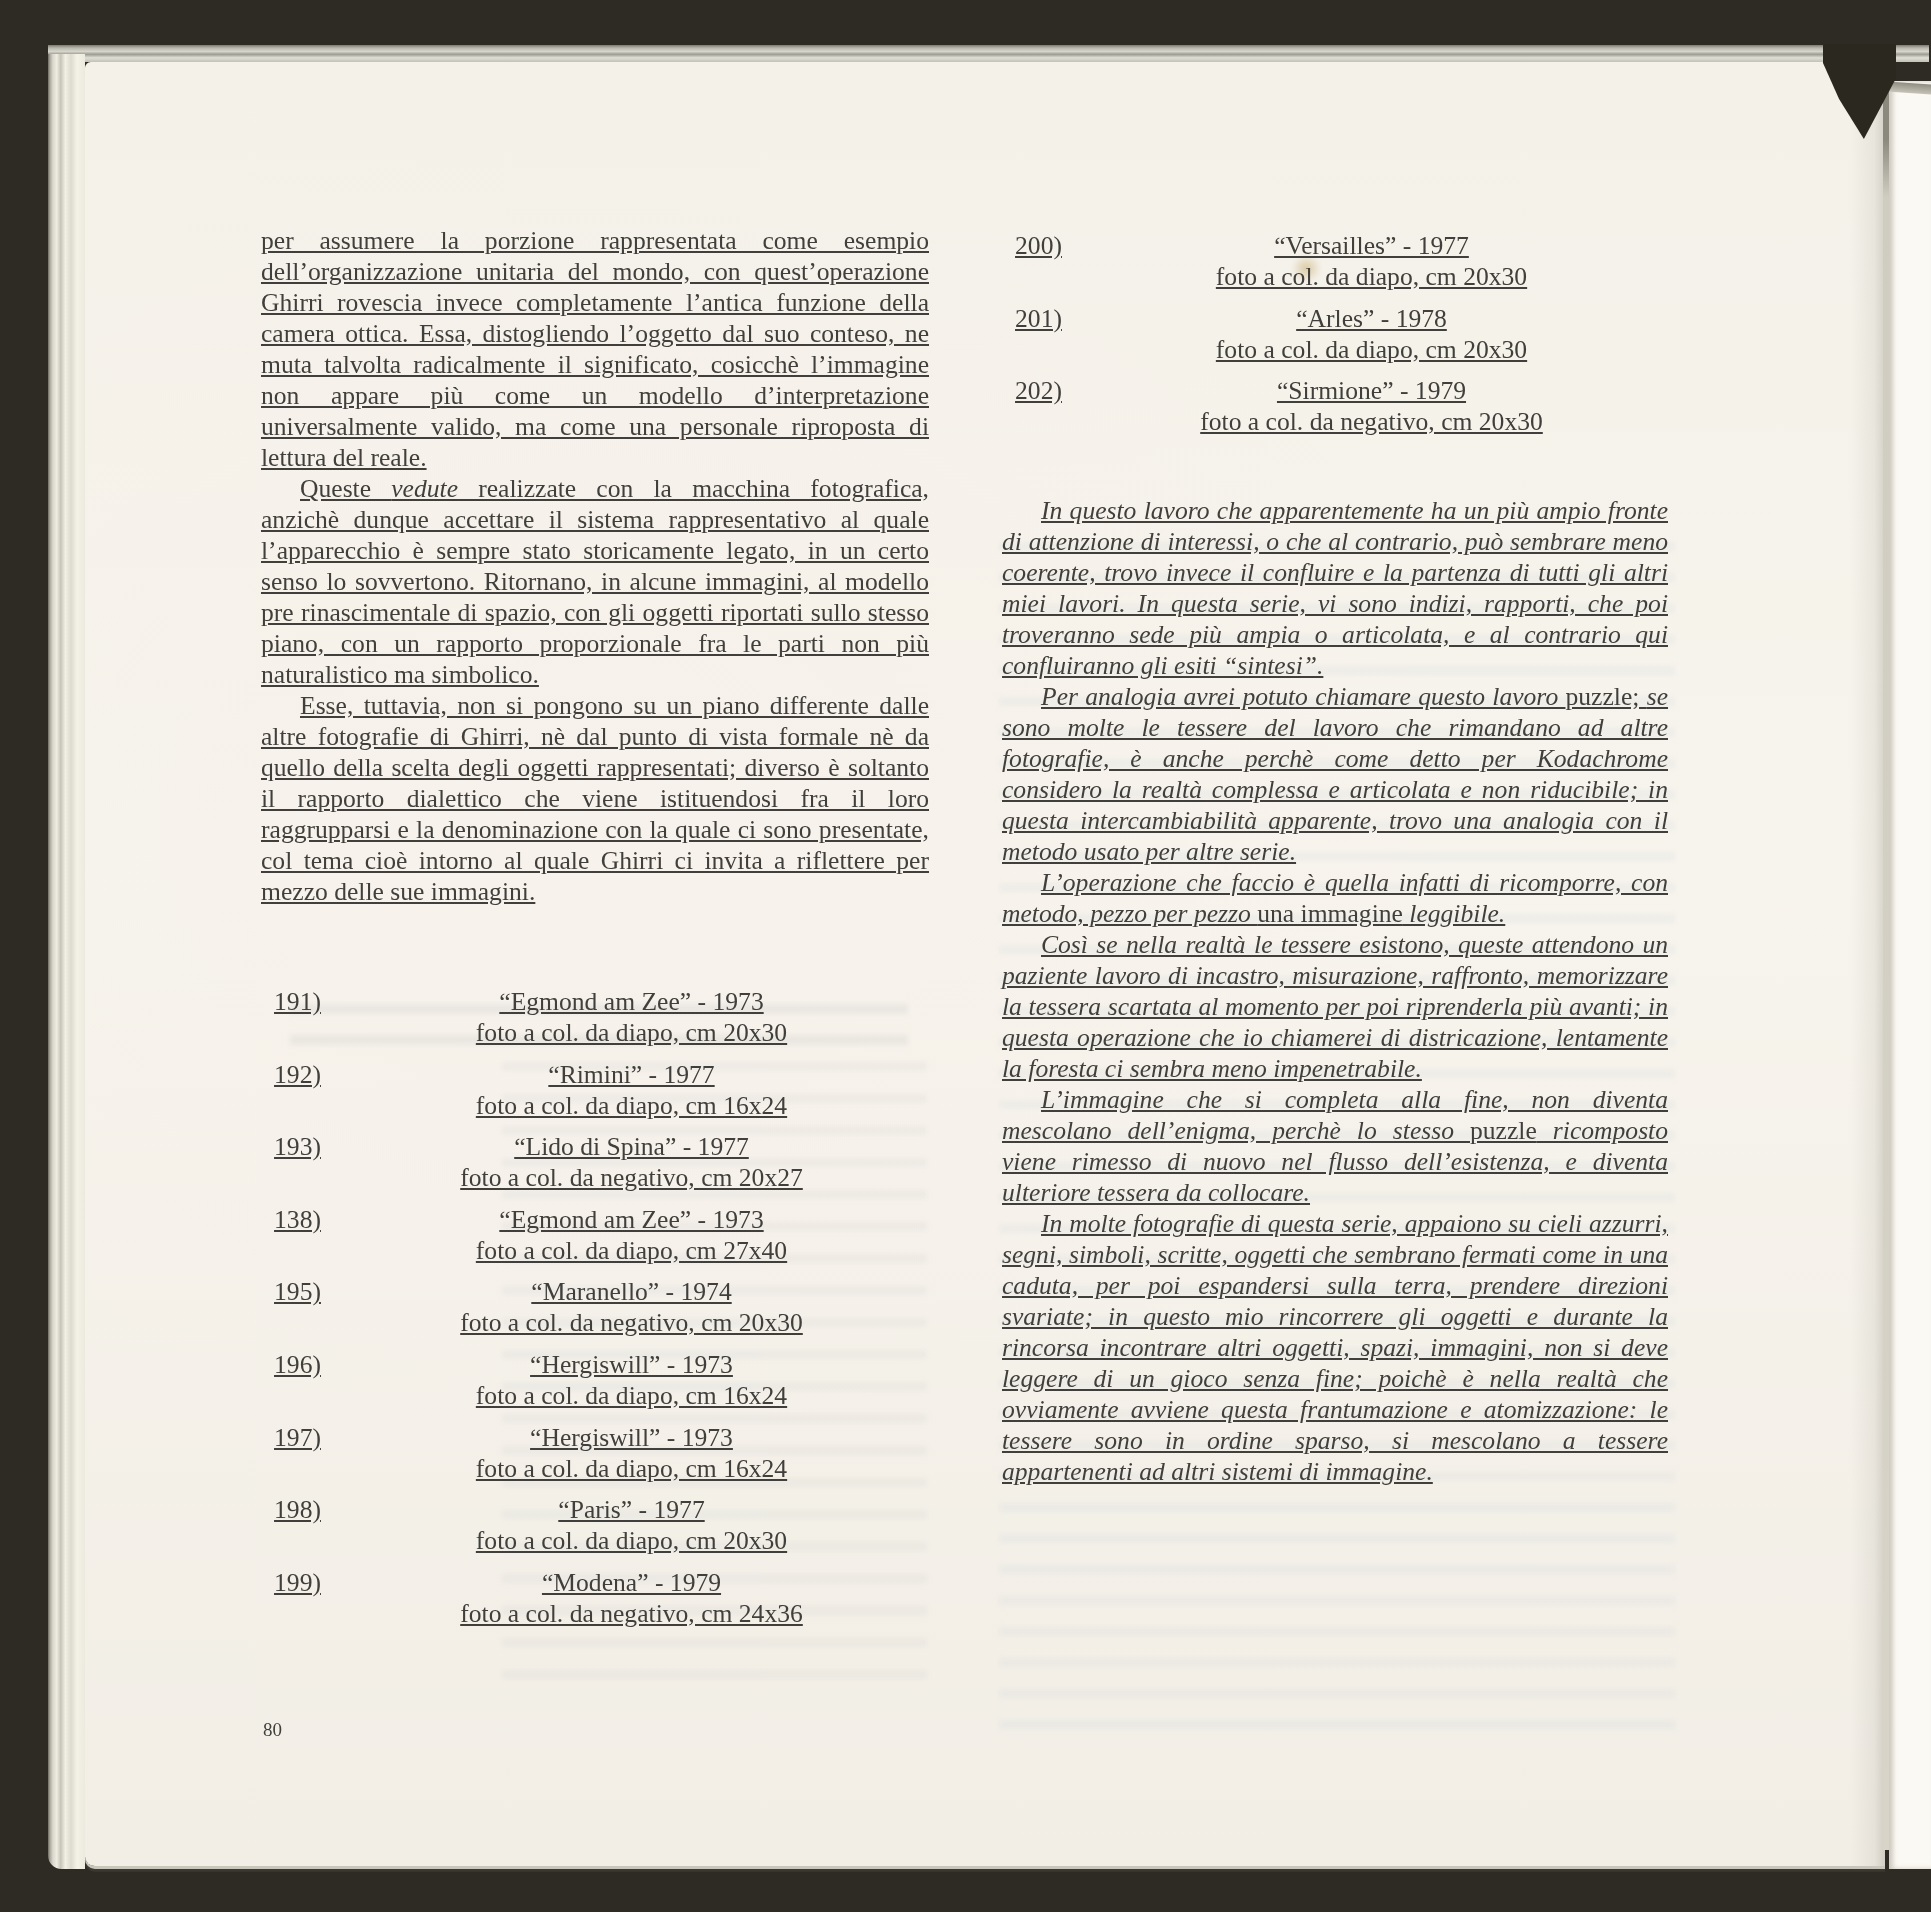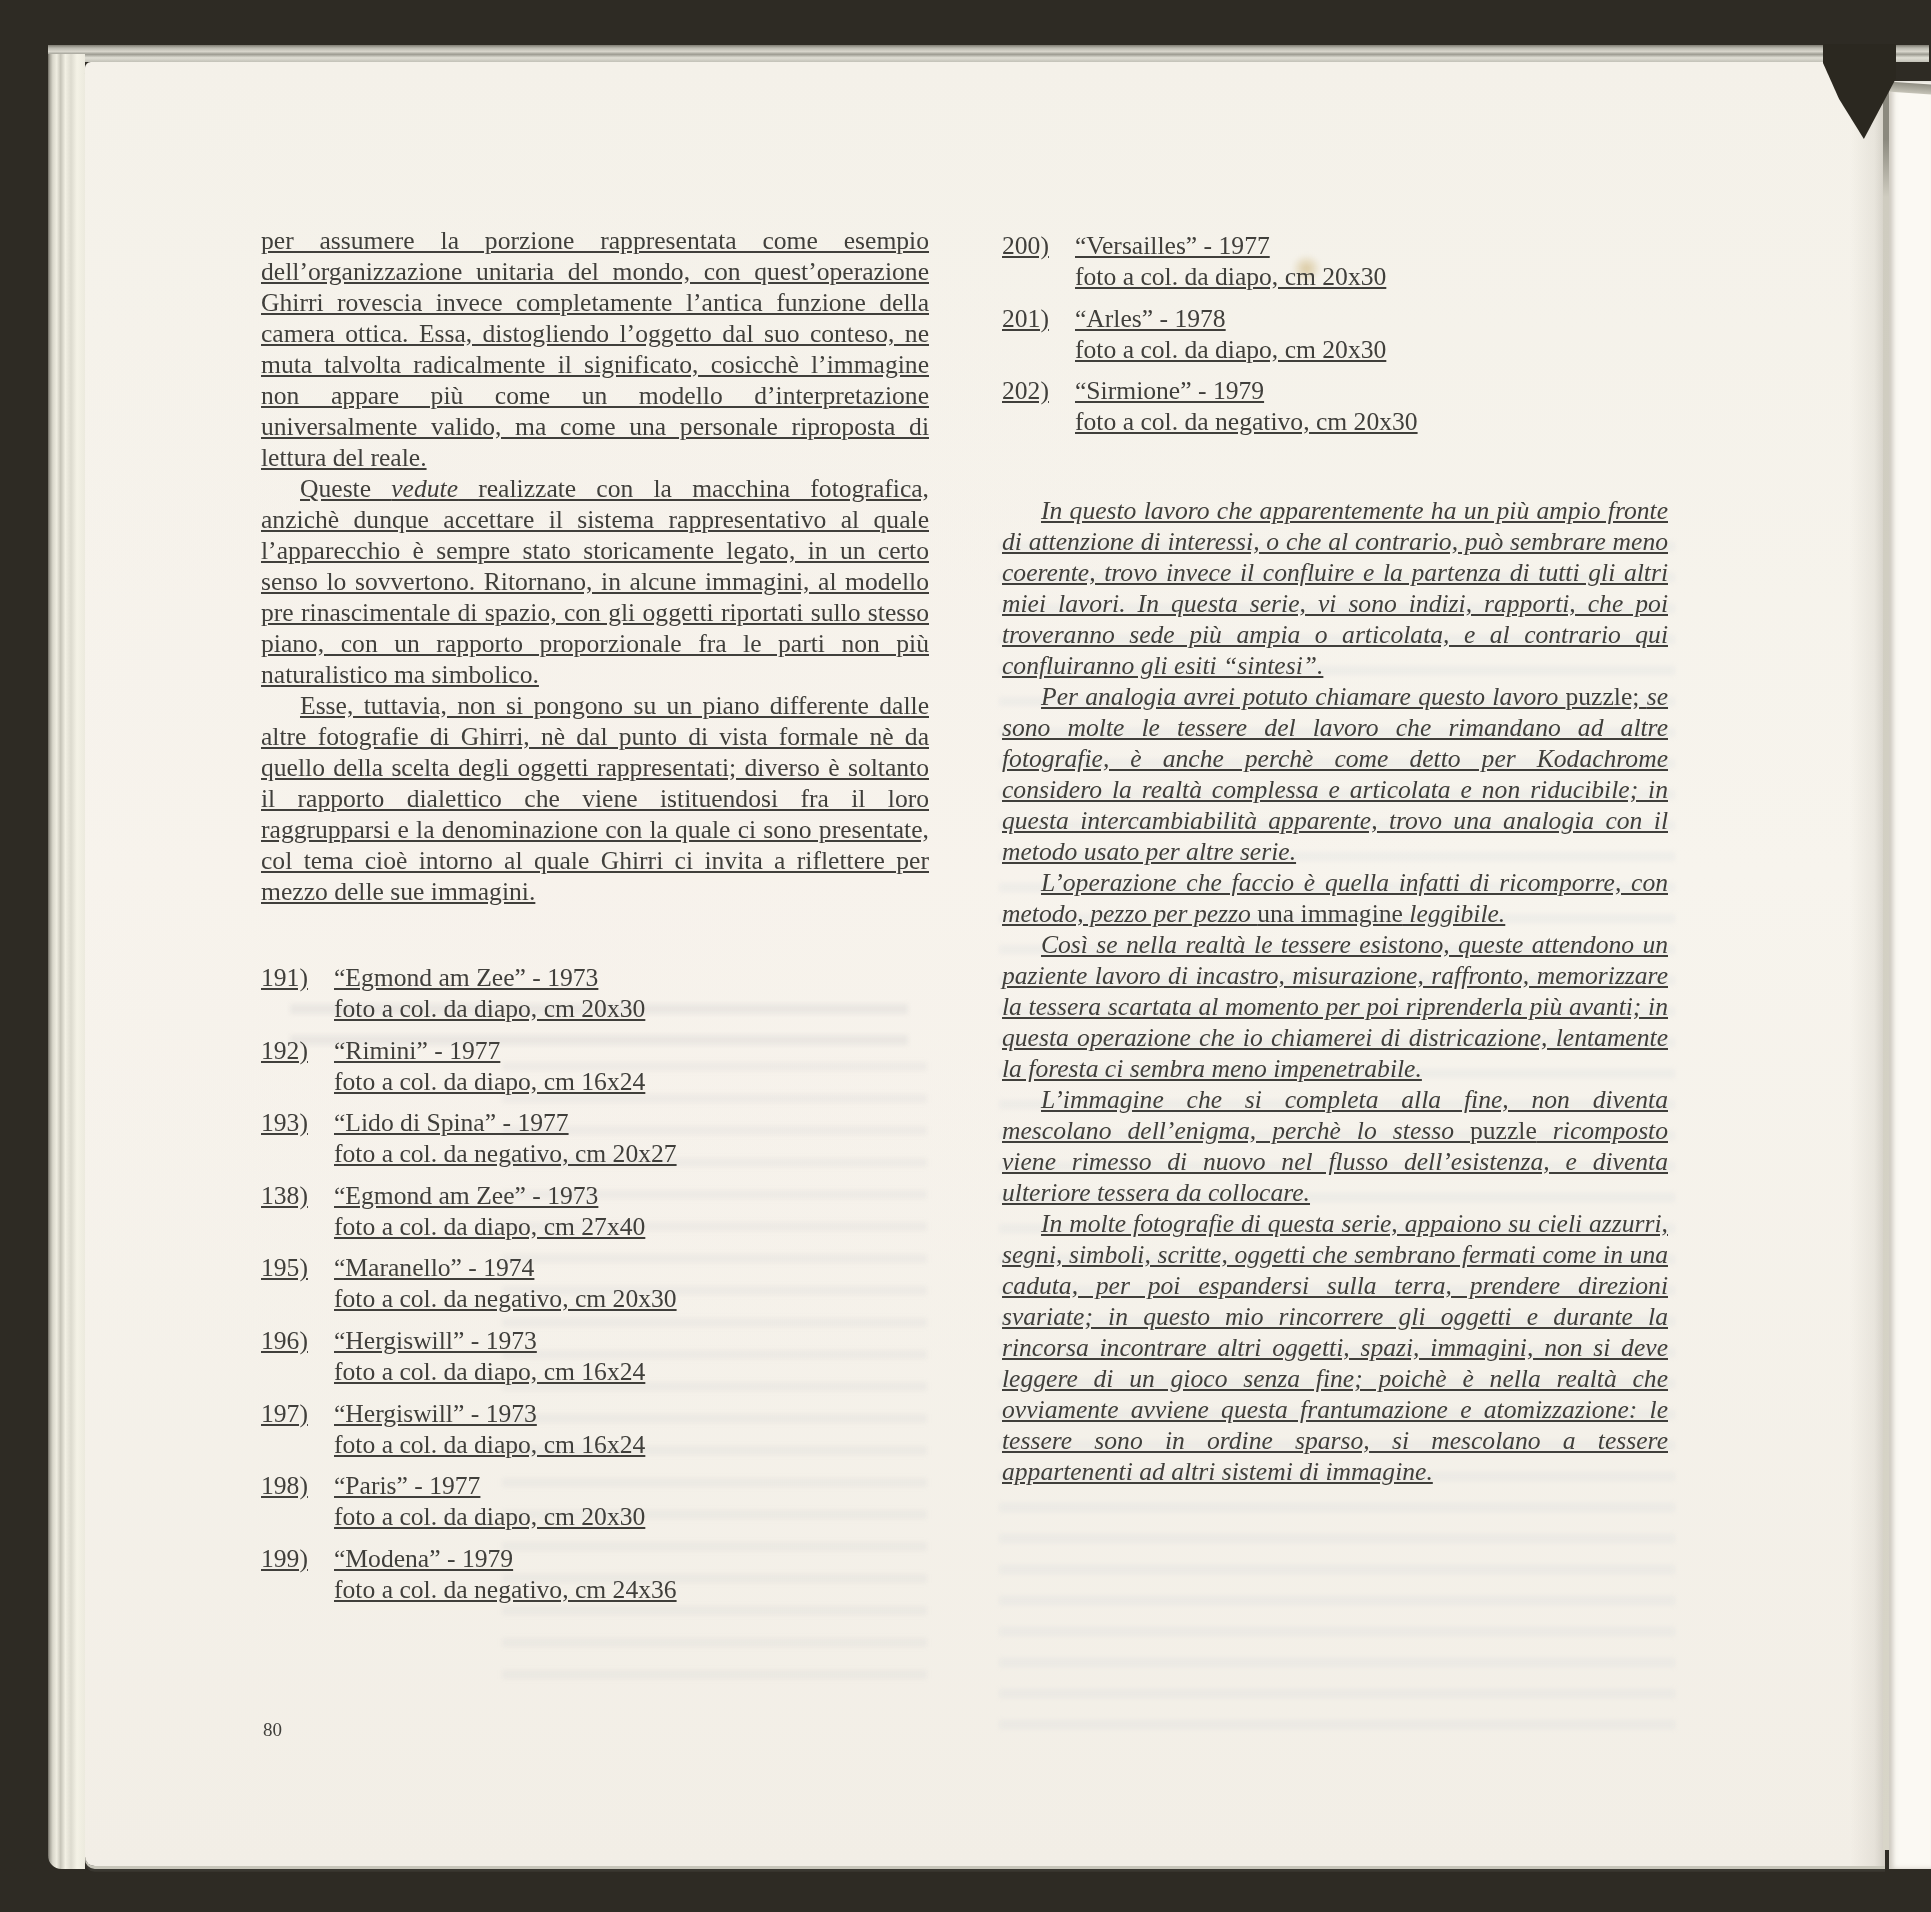--- a/index.html
+++ b/index.html
@@ -66,24 +66,24 @@
     background:repeating-linear-gradient(180deg,rgba(140,148,160,0.07) 0 8.7px,rgba(0,0,0,0) 8.7px 32px);}
   
   .col{position:absolute;color:#403f3b;font-size:25.6px;line-height:31px;text-decoration:underline;}
   #left-col{left:176px;top:163px;width:668px;}
   #right-col{left:917px;top:168px;width:666px;}
   .para{margin:0;text-align:justify;}
   .para.indent{text-indent:39px;}
   .italic-block .para{font-style:italic;}
   .s-italic{font-style:italic;}
   .s-roman{font-style:normal;}
-  .catalog{margin-top:55px;}
+  .catalog{margin-top:79px;}
   #right-col .catalog{margin-top:0;}
   .italic-block{margin-top:58px;}
-  .cat-item{display:flex;margin-bottom:10.6px;}
+  .cat-item{display:flex;margin-bottom:10.6px;text-align:center;}
   .cat-num{flex:0 0 73px;}
   .cat-body{flex:1;}
   #page-number{position:absolute;left:178px;top:1657px;font-size:19px;color:#403f3b;}
 </style>
 </head>
 <body>
 
 <div id="top-edge-band"></div>
 <div id="left-edge-stack"></div>
 

